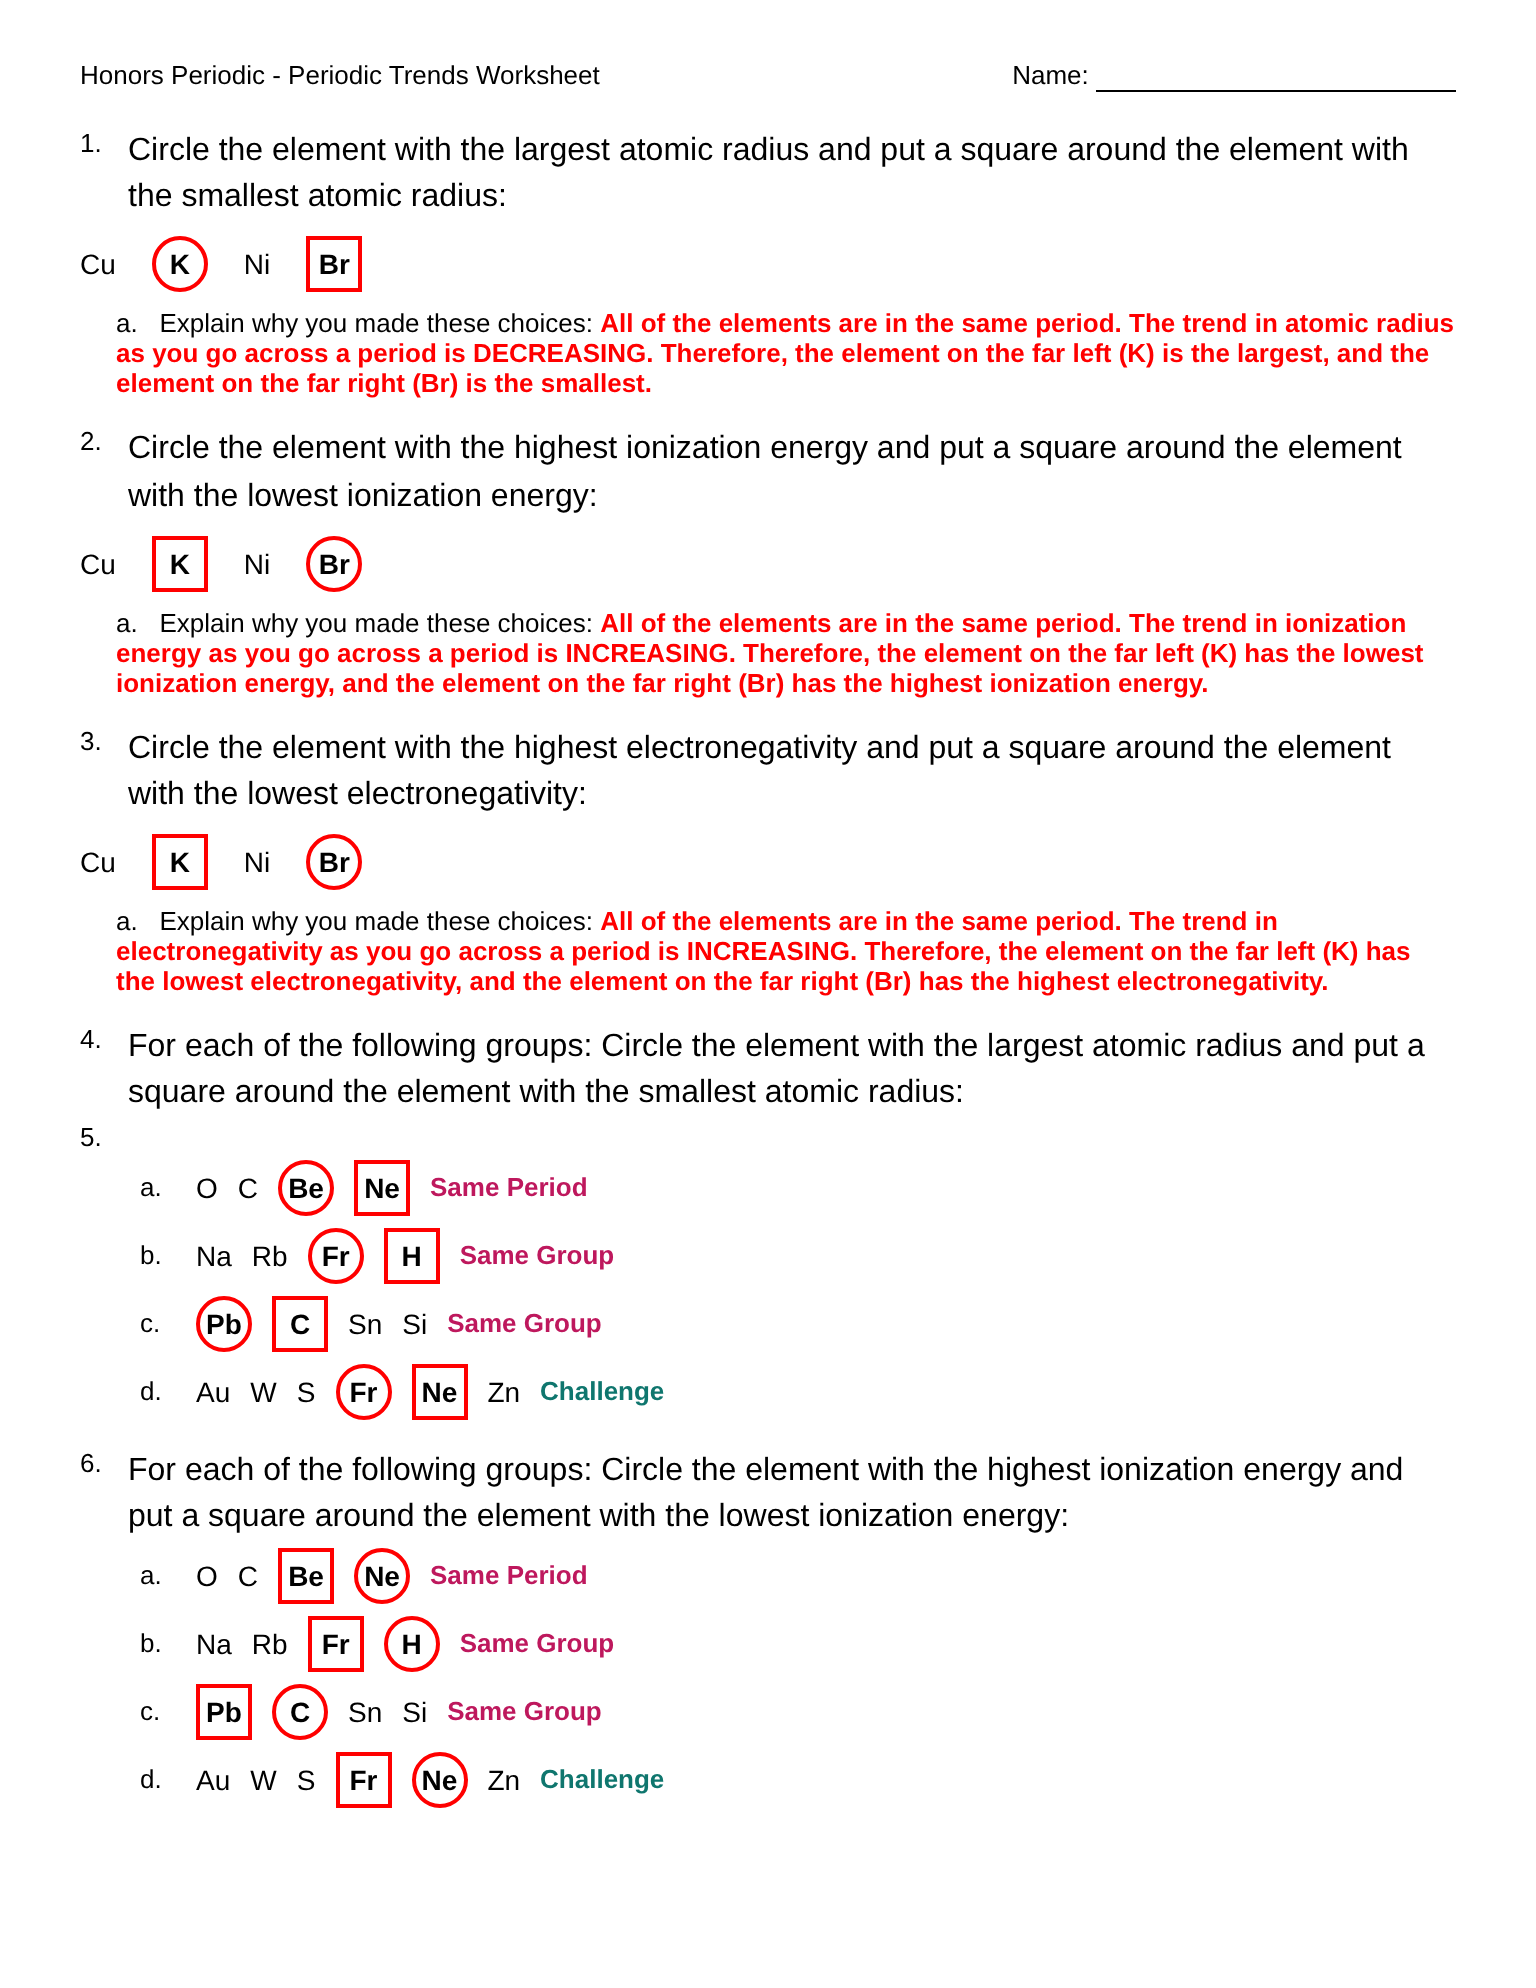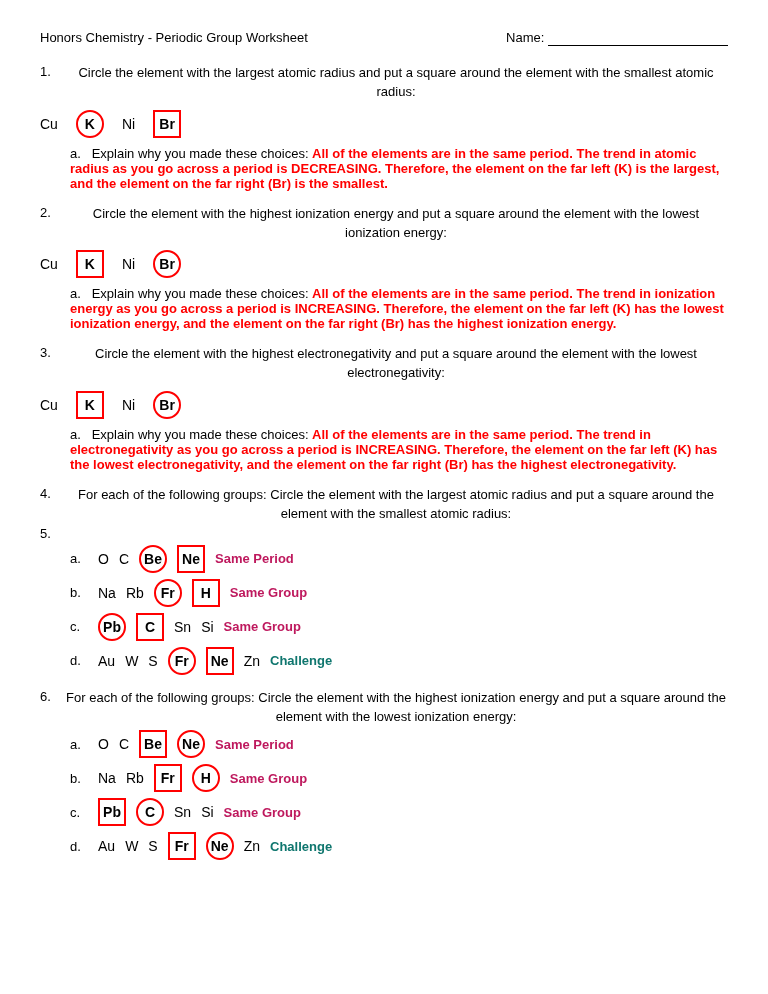--- a/index.html
+++ b/index.html
@@ -18,21 +18,21 @@
       align-items: flex-start;
       margin-bottom: 18px;
     }
     .header-title { font-size: 13px; font-weight: normal; }
     .header-name { font-size: 13px; }
     .name-line { border-bottom: 1px solid #000; display: inline-block; width: 180px; }
 
     .question-block { margin-bottom: 14px; }
     .question-line { display: flex; gap: 6px; align-items: flex-start; margin-bottom: 4px; }
     .q-num { min-width: 18px; font-size: 13px; }
-    .q-text { font-size: 13px; line-height: 1.45; text-align: center; }
+    .q-text { font-size: 16px; line-height: 1.45; }
 
     .elements-row {
       display: flex;
       justify-content: flex-start;
       align-items: center;
       gap: 18px;
       margin: 8px 0 8px 0;
     }
     .el { font-size: 14px; font-weight: normal; }
     .el-circle {
@@ -53,41 +53,41 @@
       justify-content: center;
       width: 28px;
       height: 28px;
       border: 2px solid red;
       border-radius: 0;
       font-size: 14px;
       font-weight: bold;
       color: #000;
     }
     .explain-block {
-      margin-left: 30px;
+      margin-left: 18px;
       margin-bottom: 8px;
     }
     .explain-label { font-size: 13px; }
     .explain-text { font-size: 13px; color: red; font-weight: bold; display: inline; }
     .explain-text-normal { font-size: 13px; color: #000; display: inline; }
 
     .sub-list { margin-left: 30px; }
     .sub-item { display: flex; align-items: center; gap: 10px; margin-bottom: 6px; }
     .sub-label { font-size: 13px; min-width: 18px; }
     .sub-elements { display: flex; align-items: center; gap: 10px; }
     .tag { font-size: 13px; font-weight: bold; color: #be185d; }
     .tag-challenge { font-size: 13px; font-weight: bold; color: #0f766e; }
 
     .q4-text { margin-bottom: 2px; }
   </style>
 </head>
 <body>
 
 <div class="header">
-  <span class="header-title">Honors Chemistry - Periodic Group Worksheet</span>
+  <span class="header-title">Honors Periodic - Periodic Trends Worksheet</span>
   <span class="header-name">
     <span>Name:</span>
     <span class="name-line">&nbsp;&nbsp;&nbsp;&nbsp;&nbsp;&nbsp;&nbsp;&nbsp;&nbsp;&nbsp;&nbsp;&nbsp;&nbsp;&nbsp;&nbsp;&nbsp;&nbsp;&nbsp;&nbsp;&nbsp;&nbsp;&nbsp;&nbsp;&nbsp;&nbsp;&nbsp;&nbsp;&nbsp;&nbsp;&nbsp;</span>
   </span>
 </div>
 
 <div class="question-block">
   <div class="question-line">
     <span class="q-num">1.</span>
     <span class="q-text">Circle the element with the largest atomic radius and put a square around the element with the smallest atomic radius:</span>

